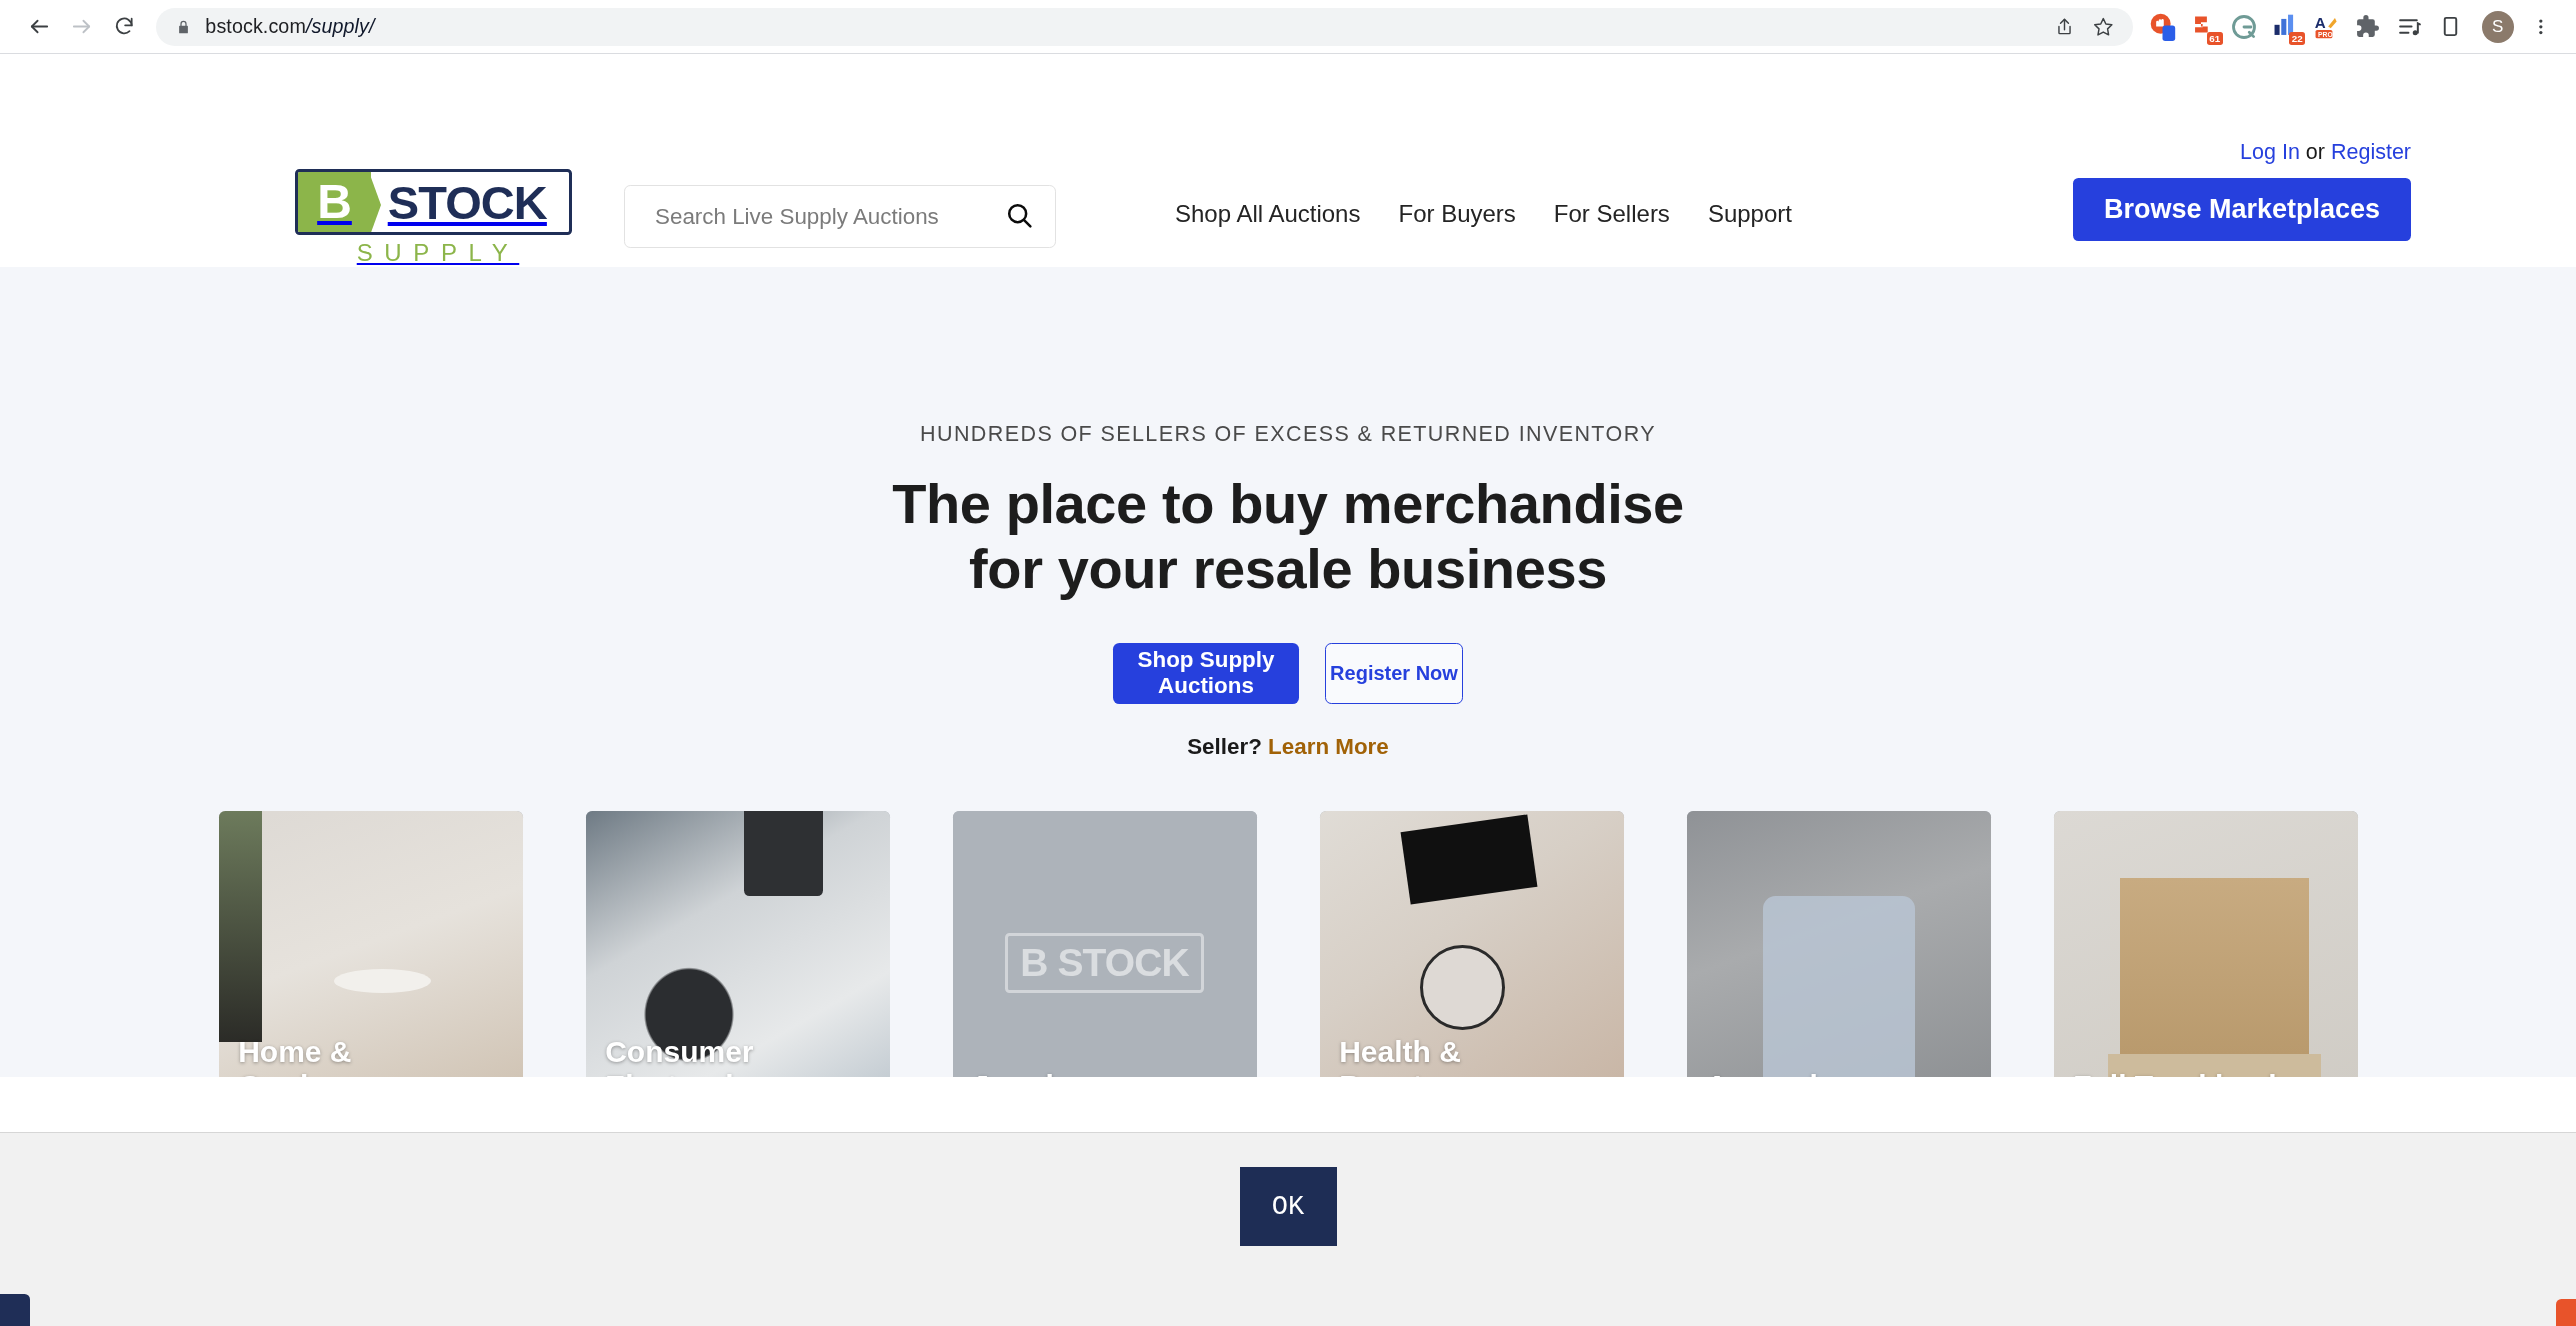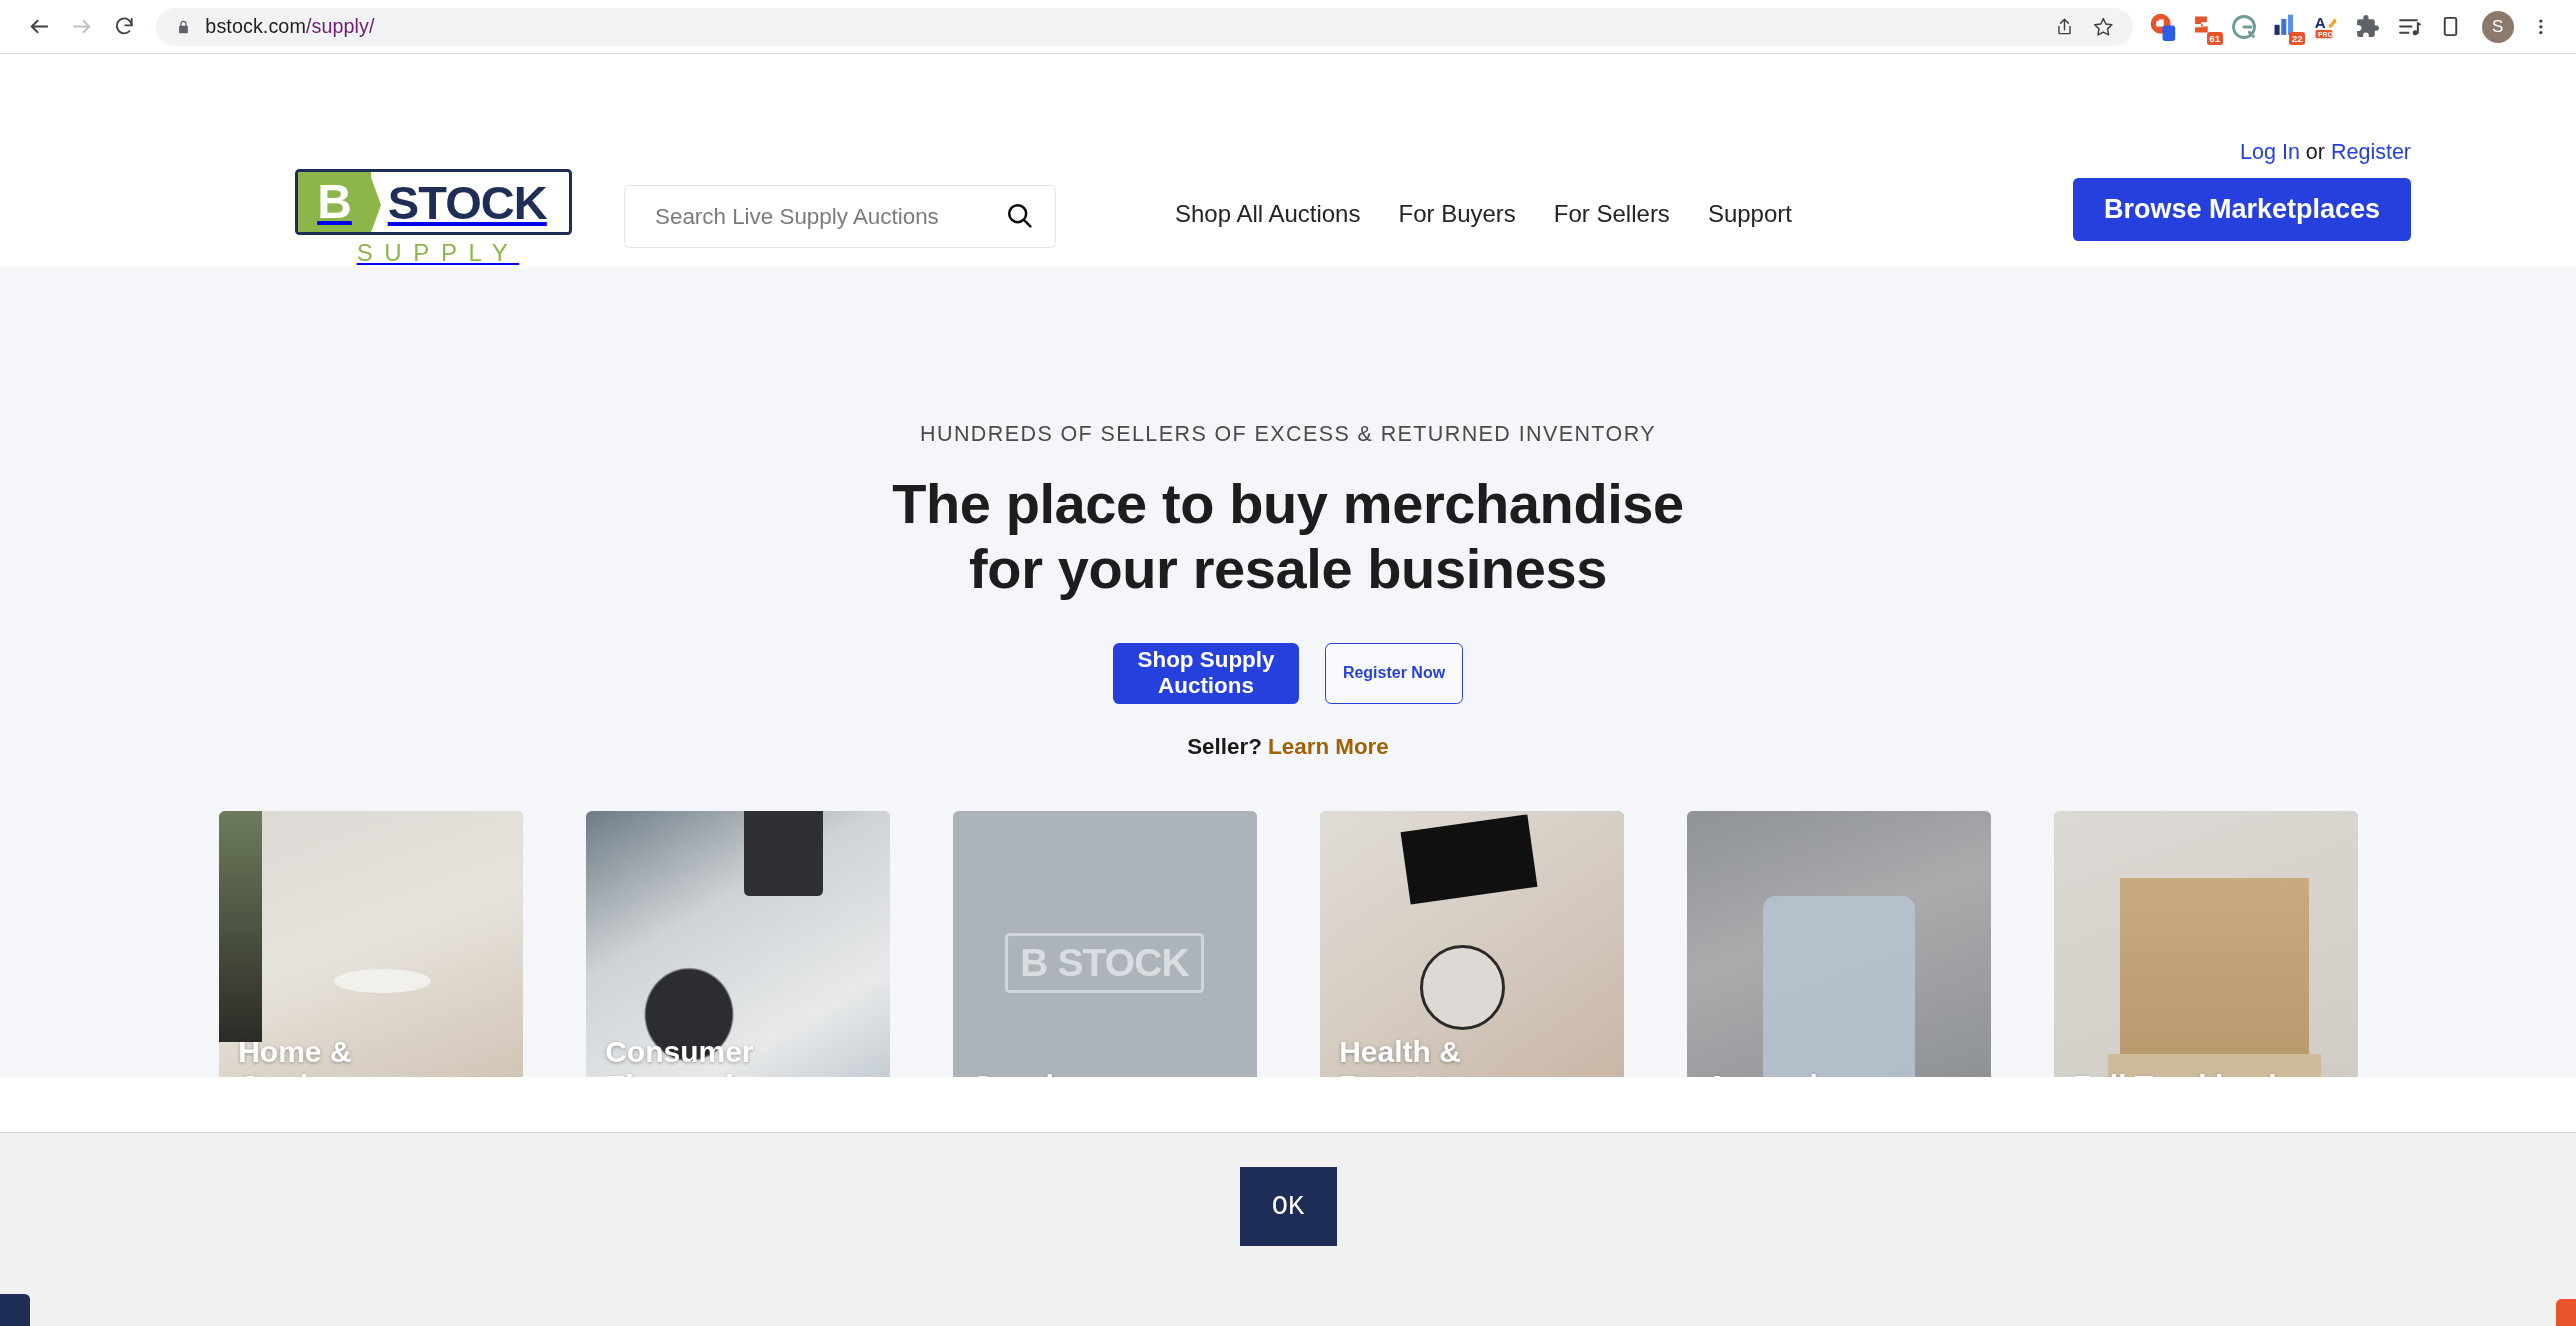--- a/index.html
+++ b/index.html
@@ -39,21 +39,21 @@
     min-width: 0;
   }
   .lock-icon { margin-right: 14.3px; display: flex; align-items: center; }
   .url-text {
     font-size: 19.7px;
     color: #202124;
     letter-spacing: 0.1px;
     white-space: nowrap;
     flex: 1;
   }
-  .url-text .path { color: #701a75; }
+  .url-text .path { color: #0f172a; font-style: italic; }
   .omni-actions { display: flex; align-items: center; gap: 9px; margin-left: 9px; }
   .omni-ico { width: 30px; height: 30px; display: flex; align-items: center; justify-content: center; color: #3c4043; }
   .ext-bar { display: flex; align-items: center; gap: 7.2px; margin-left: 12.5px; }
   .ext {
     width: 34px; height: 34px;
     display: flex; align-items: center; justify-content: center;
     position: relative;
   }
   .badge {
     position: absolute;
@@ -252,21 +252,21 @@
     font-family: "Liberation Sans", sans-serif;
     cursor: pointer;
   }
   .btn-outline {
     background: #f9fafd;
     color: #2640dd;
     border: 1.8px solid #2640dd;
     border-radius: 6.3px;
     width: 138px;
     height: 61px;
-    font-size: 16px;
+    font-size: 20px;
     font-weight: bold;
     font-family: "Liberation Sans", sans-serif;
     cursor: pointer;
   }
   .seller-line {
     text-align: center;
     margin-top: 30px;
     font-size: 22.4px;
     font-weight: bold;
     color: #1a1a1a;

